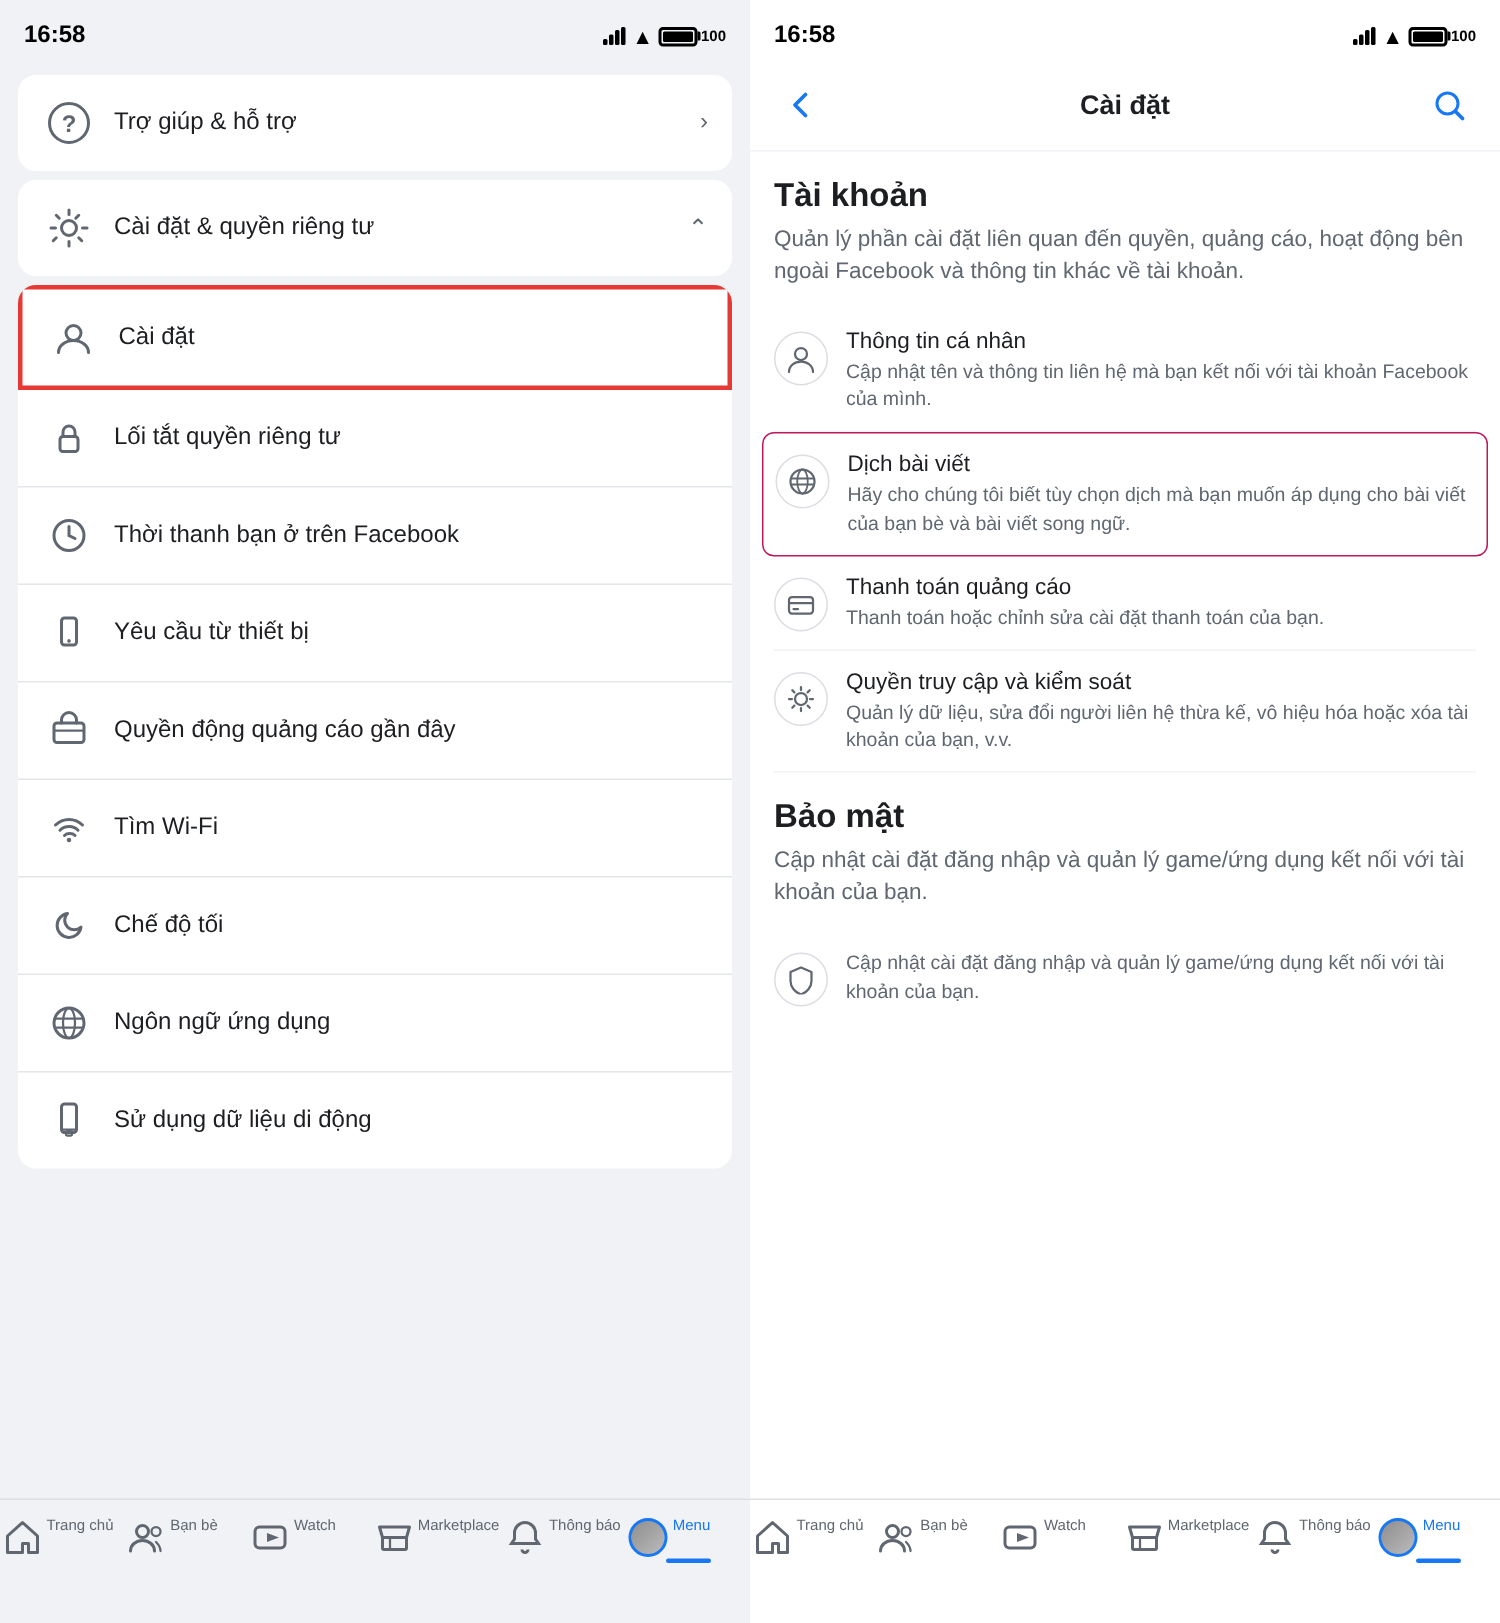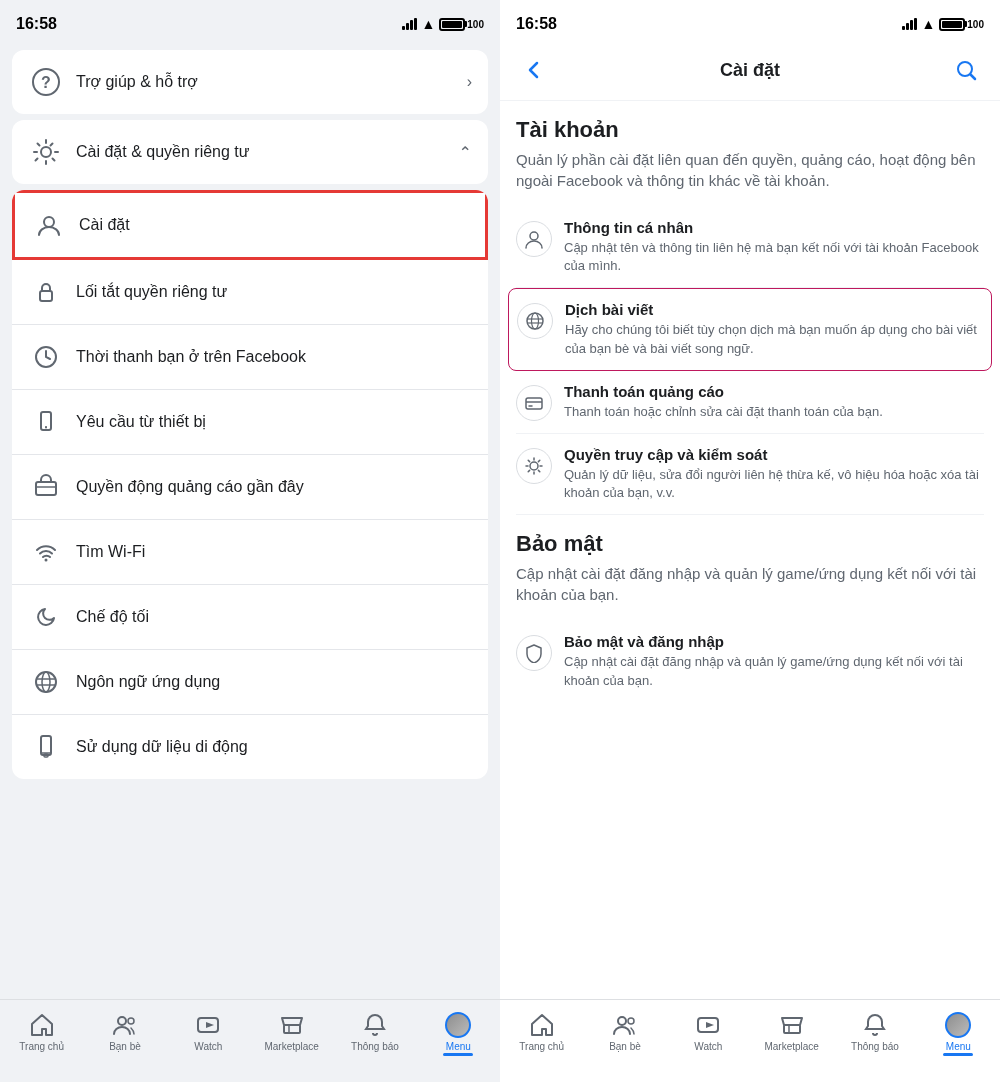--- a/index.html
+++ b/index.html
@@ -175,22 +175,21 @@
       height: 83px;
       background: #ffffff;
       border-top: 1px solid #dddfe2;
       display: flex;
       align-items: flex-start;
       padding-top: 8px;
     }
     .tab-item {
       flex: 1;
       display: flex;
-      flex-direction: column;
-      align-items: center;
+      flex-direction: row;
       gap: 3px;
       cursor: pointer;
       padding: 4px 2px;
     }
     .tab-label {
       font-size: 10px;
       color: #606770;
     }
     .tab-label.active {
       color: #1877f2;
@@ -279,21 +278,21 @@
       justify-content: center;
       font-size: 18px;
       flex-shrink: 0;
       margin-top: 2px;
     }
     .settings-item-text {
       flex: 1;
     }
     .settings-item-title {
       font-size: 15px;
-      font-weight: 700;
+      font-weight: 400;
       color: #1c1e21;
       margin-bottom: 3px;
     }
     .settings-item-desc {
       font-size: 13px;
       color: #606770;
       line-height: 1.4;
     }
 
     .bao-mat-section {
@@ -610,21 +609,20 @@
       <div class="section-title">Bảo mật</div>
       <div class="section-desc">Cập nhật cài đặt đăng nhập và quản lý game/ứng dụng kết nối với tài khoản của bạn.</div>
 
       <div class="settings-item">
         <div class="settings-item-icon">
           <svg width="20" height="20" viewBox="0 0 20 20" fill="none">
             <path d="M10 2L3 5v6c0 4 3.1 7.7 7 9 3.9-1.3 7-5 7-9V5L10 2z" stroke="#606770" stroke-width="1.5" stroke-linejoin="round"></path>
           </svg>
         </div>
         <div class="settings-item-text">
-          <div class="settings-item-title">Bảo mật và đăng nhập</div>
           <div class="settings-item-desc">Cập nhật cài đặt đăng nhập và quản lý game/ứng dụng kết nối với tài khoản của bạn.</div>
         </div>
       </div>
     </div>
   </div>
 
   <div class="tab-bar">
 
     <div class="tab-item">
       <svg width="26" height="26" viewBox="0 0 26 26" fill="none">

